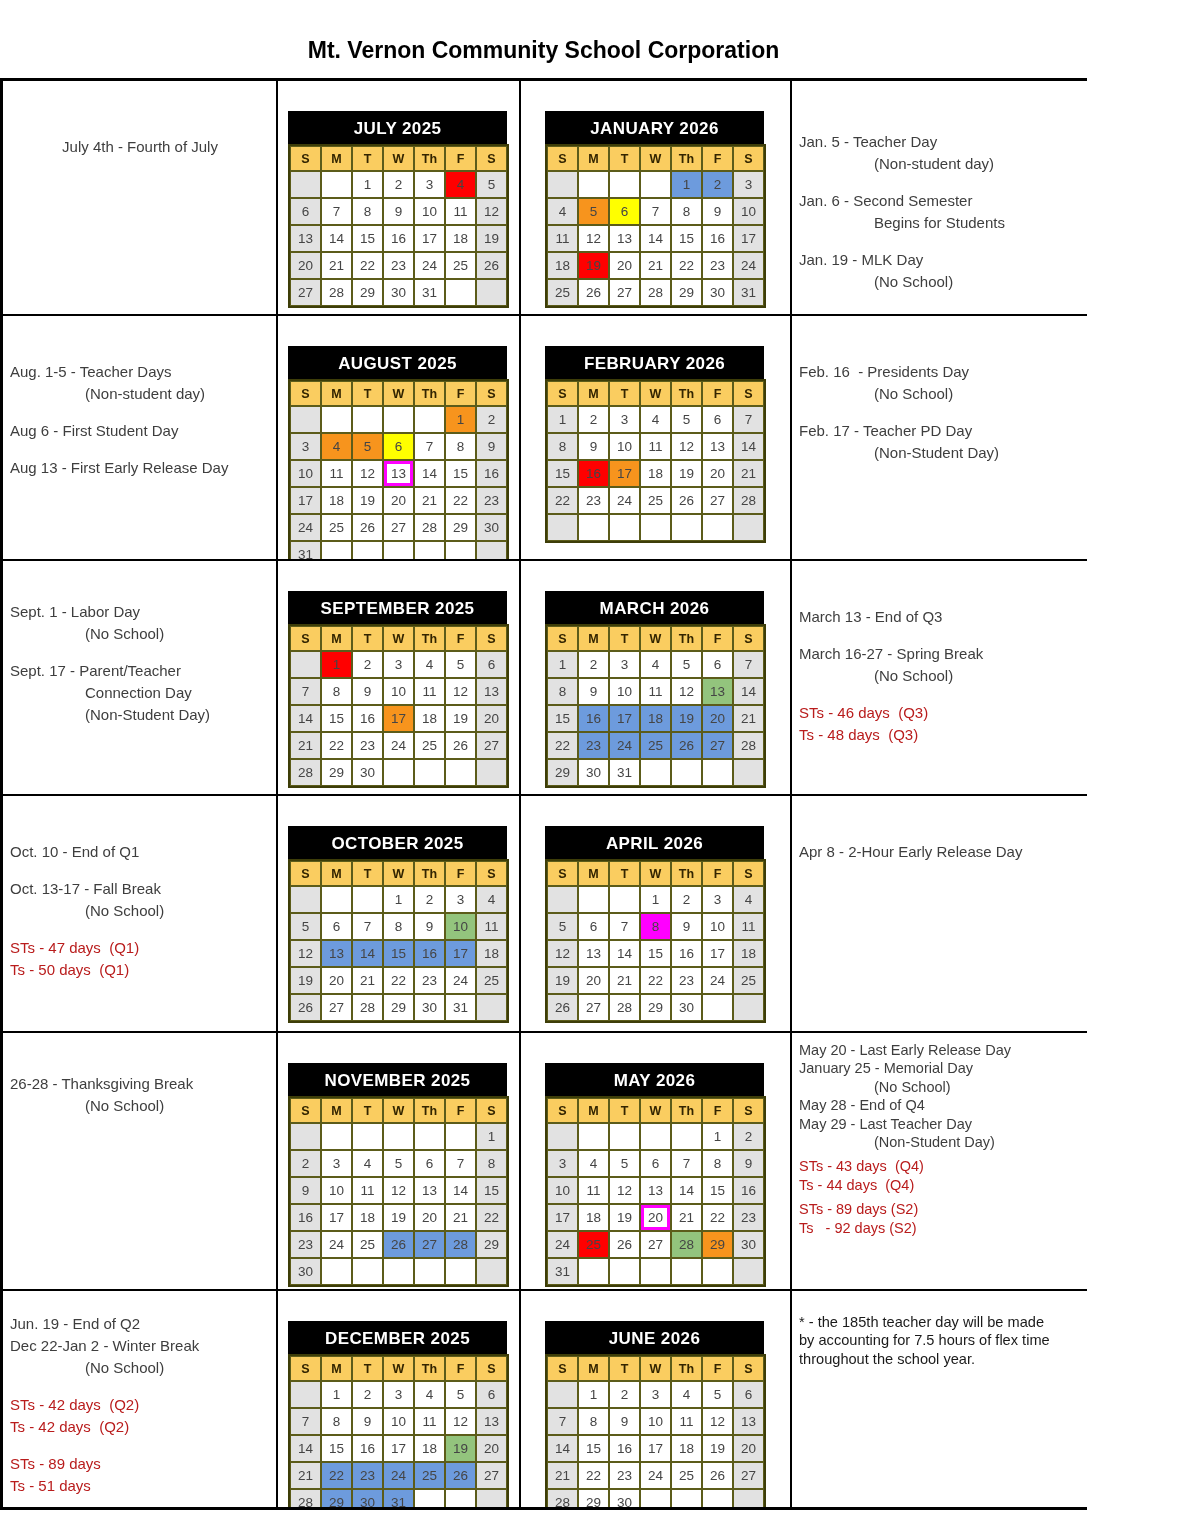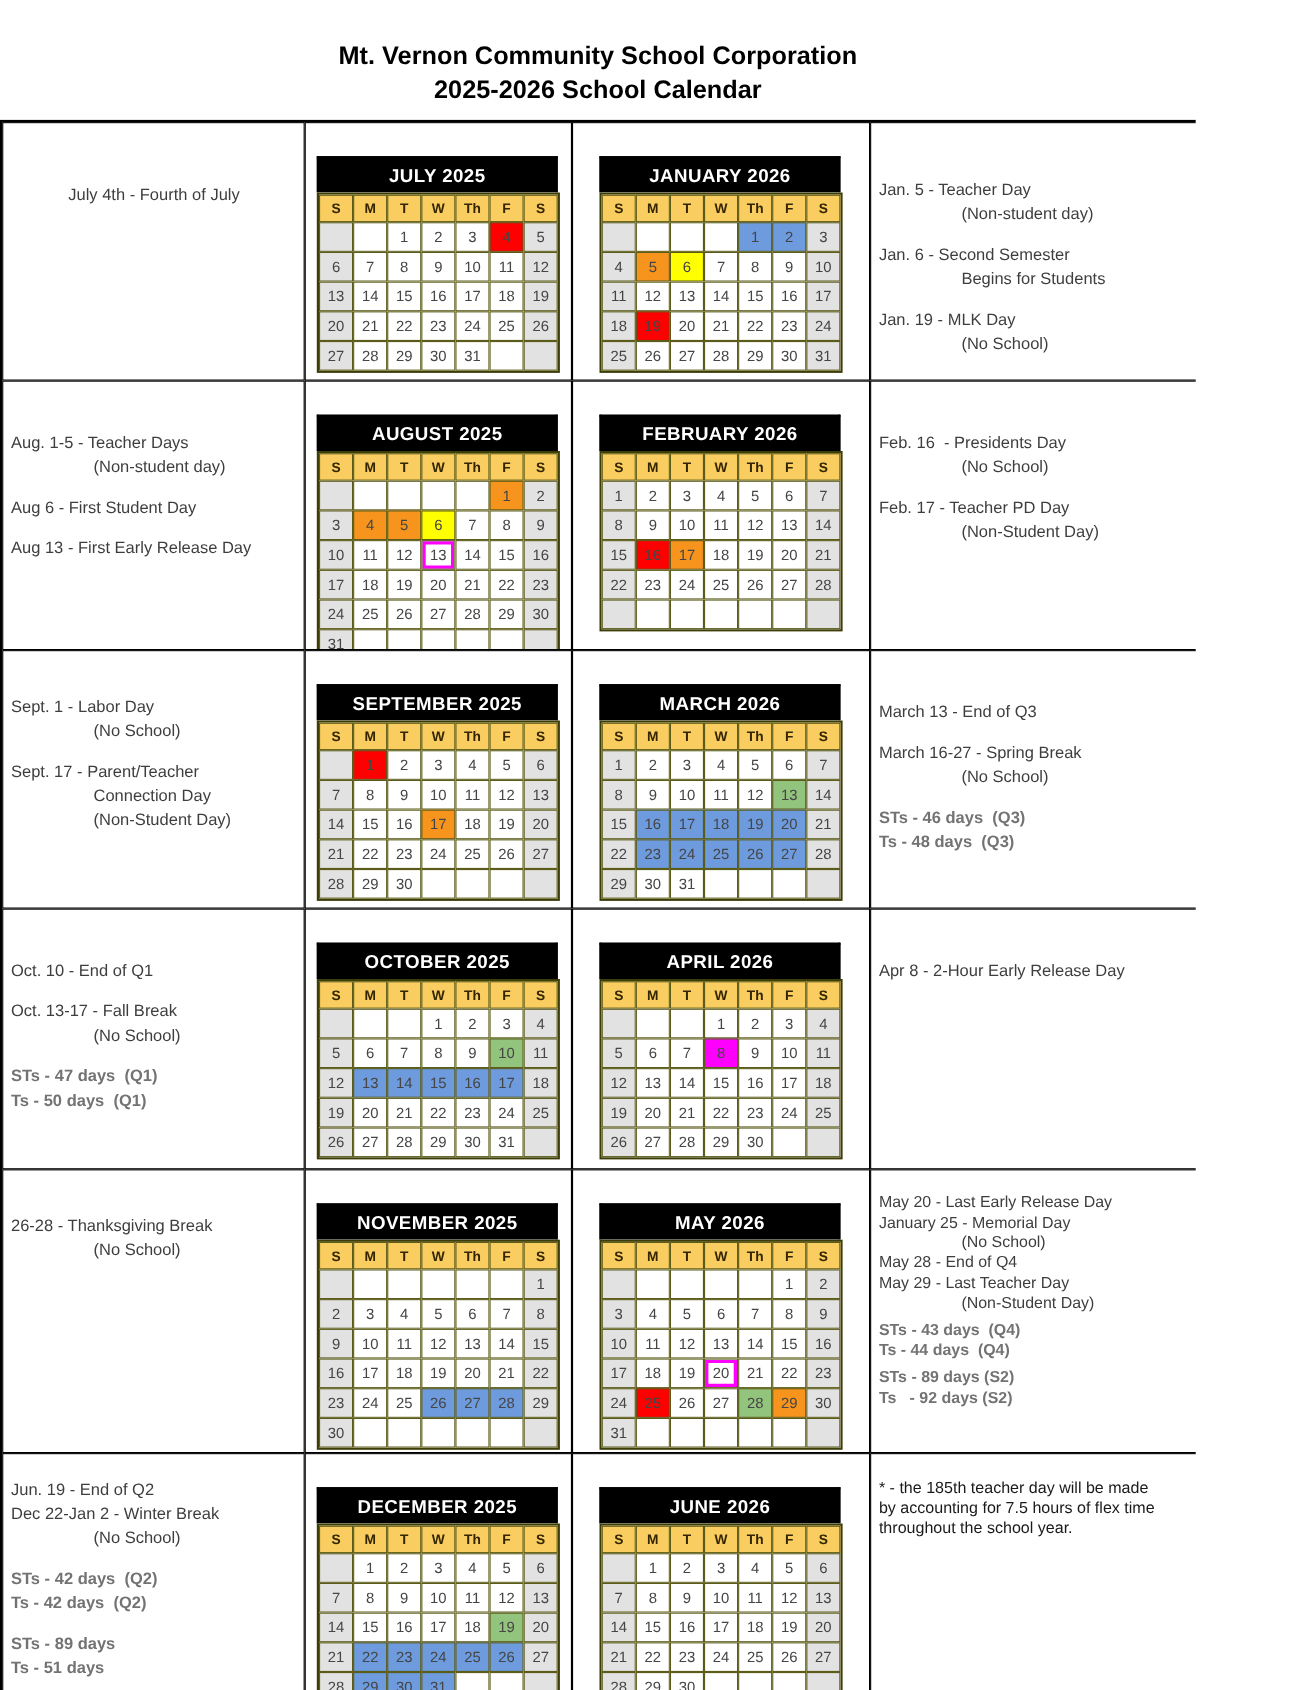--- a/index.html
+++ b/index.html
@@ -7,42 +7,41 @@
   .doc-title{padding-top:20px;text-align:center;font-weight:bold;font-size:23px;color:#000;line-height:1.35;}
   .main-grid{width:1117px;margin:12px auto 0;display:grid;
     grid-template-columns:275px 243px 271px 328px;
     grid-template-rows:235px 245px 235px 237px 258px 218px;
     border:2px solid #000;}
   .grid-cell{border:1px solid #000;overflow:hidden;}
   
   .notes{padding:40px 6px 0 7px;font-size:15px;color:#3e3e3e;line-height:1.47;}
   .notes .line{white-space:pre-wrap;}
   .notes .line.sub{padding-left:75px;}
-  .notes .line.bold{font-weight:bold;color:#737373;}
+  .notes .line.bold{font-weight:normal;color:#b91c1c;}
   .notes .line.gap{height:15px;}
   .notes.compact{line-height:1.27;font-size:14.5px;}
   .notes.compact .line.gap{height:6px;}
   .notes .line.footnote{font-size:14.6px;line-height:1.25;color:#1a1a1a;max-width:258px;}
   
   .cal-slot{display:flex;justify-content:center;align-items:flex-start;}
   .cal{margin-top:30px;}
   .cal-title{background:#000;color:#fff;font-weight:bold;font-size:17px;text-align:center;padding:6px 0 5px;border:2px solid #000;border-bottom:0;width:219px;box-sizing:border-box;letter-spacing:.4px;}
   .cal-grid{display:grid;grid-template-columns:repeat(7,31px);border:2px solid #3d3d08;background:#fff;}
   .cal-cell{height:25px;border:1px solid #5c5c1a;display:flex;align-items:center;justify-content:center;font-size:13.5px;color:#454545;background:#fff;}
   .cal-head-cell{background:#FACD60;font-weight:bold;color:#332500;height:23px;font-size:12.5px;}
   .cal-cell.weekend{background:#E2E2E2;}
   .cal-cell.hl-outline{box-shadow:inset 0 0 0 3px #FF00FF;background:#fff;z-index:1;}
 </style>
 </head>
 <body>
 
 <div class="page">
   <div class="doc-title">
     <div>Mt. Vernon Community School Corporation</div>
-    <div>2025-2026 School Calendar</div>
   </div>
   <div class="main-grid">
       <div class="grid-cell notes" style="padding-top: 55px; text-align: center;">
         <div class="line main">July 4th - Fourth of July</div>
       </div>
       <div class="grid-cell cal-slot">
         <div class="cal">
           <div class="cal-title">JULY 2025</div>
           <div class="cal-grid">
             <div class="cal-cell cal-head-cell">S</div>
@@ -603,21 +602,21 @@
             <div class="cal-cell day weekend">31</div>
             <div class="cal-cell day"></div>
             <div class="cal-cell day"></div>
             <div class="cal-cell day"></div>
             <div class="cal-cell day"></div>
             <div class="cal-cell day"></div>
             <div class="cal-cell day weekend"></div>
           </div>
         </div>
       </div>
-      <div class="grid-cell notes compact" style="padding-top: 20px;">
+      <div class="grid-cell notes compact" style="padding-top: 8px;">
         <div class="line main">May 20 - Last Early Release Day</div>
         <div class="line main">January 25 - Memorial Day</div>
         <div class="line sub">(No School)</div>
         <div class="line main">May 28 - End of Q4</div>
         <div class="line main">May 29 - Last Teacher Day</div>
         <div class="line sub">(Non-Student Day)</div>
         <div class="line gap"></div>
         <div class="line bold">STs - 43 days  (Q4)</div>
         <div class="line bold">Ts - 44 days  (Q4)</div>
         <div class="line gap"></div>

